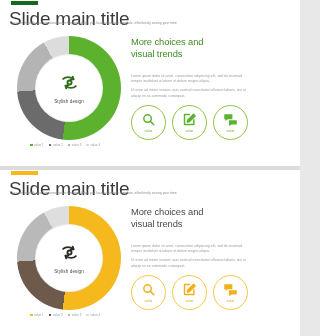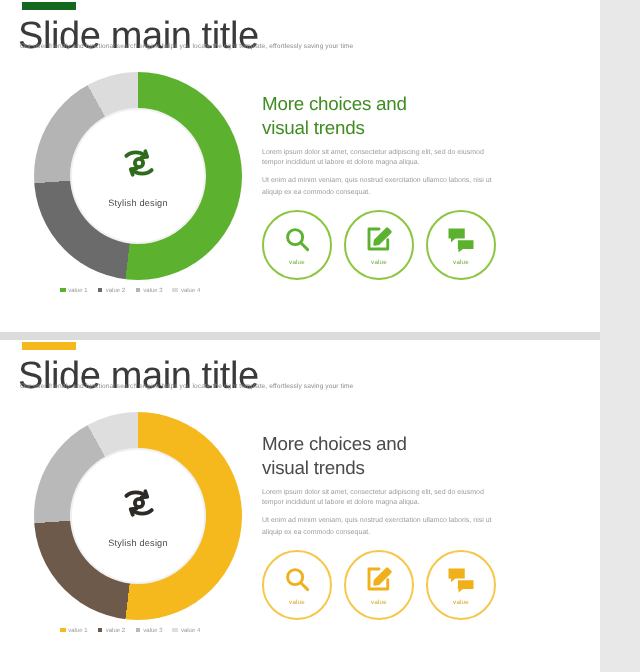--- a/index.html
+++ b/index.html
@@ -114,21 +114,21 @@
   }
   .legend-label {
     font-size: 3px;
     color: #9a9a9a;
   }
 
   
   .rc-heading {
     position: absolute;
     left: 131px;
-    top: 46px;
+    top: 36px;
     font-size: 9.4px;
     line-height: 11.5px;
     font-weight: 400;
     letter-spacing: -0.1px;
     width: 120px;
   }
   .slide-green .rc-heading { color: #3f8c21; }
   .slide-yellow .rc-heading { color: #4a4a4a; }
 
   .rc-body {

